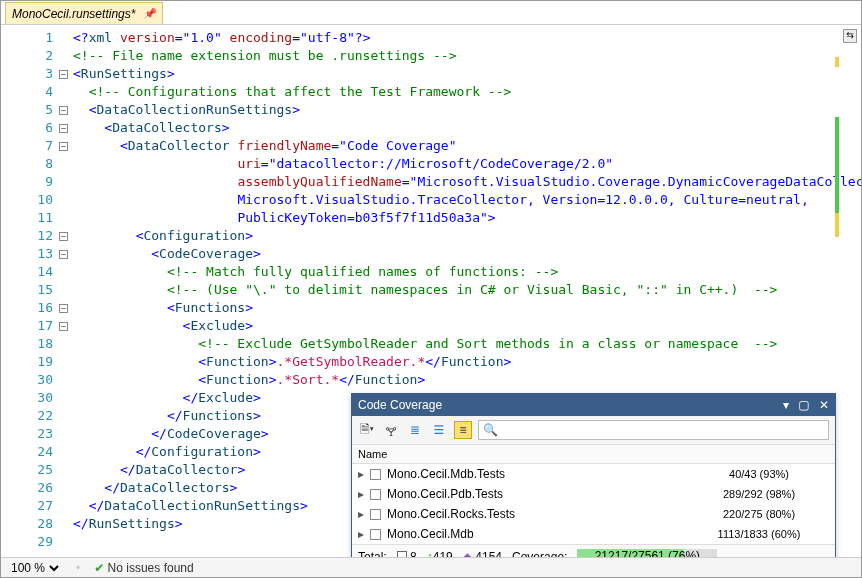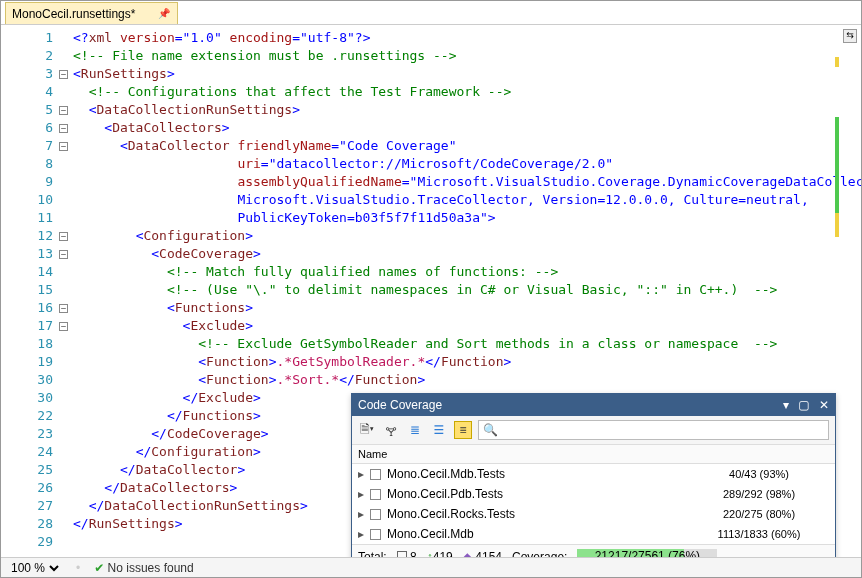--- a/index.html
+++ b/index.html
@@ -23,22 +23,23 @@
     padding-left: 4px;
   }
   .tab {
     background: #fff2c7;
     border: 1px solid #d6c26a;
     border-bottom: none;
     height: 22px;
     display: flex;
     align-items: center;
     padding: 0 6px;
-    gap: 23px;
-    font-size: 12px;
+    gap: 8px;
+    font-size: 12px;
+    font-style: italic;
   }
   .tab .pin { font-size: 10px; color: #555; }
   .editor {
     display: flex;
     height: 533px;
     position: relative;
   }
   .gutter {
     width: 58px;
     text-align: right;
@@ -74,21 +75,21 @@
     font-size: 13px;
     line-height: 18px;
     padding-top: 4px;
     white-space: pre;
     overflow: hidden;
     position: relative;
   }
   .c-blue { color: #0000ff; }
   .c-red { color: #a31515; }
   .c-green { color: #008000; }
-  .c-brown { color: #7f1d1d; }
+  .c-brown { color: #0c4a6e; }
   .c-black { color: #be185d; }
   .scroll-corner {
     position: absolute;
     top: 4px; right: 4px;
     width: 14px; height: 14px;
     border: 1px solid #999;
     background: #eee;
     font-size: 9px;
     text-align: center;
   }

